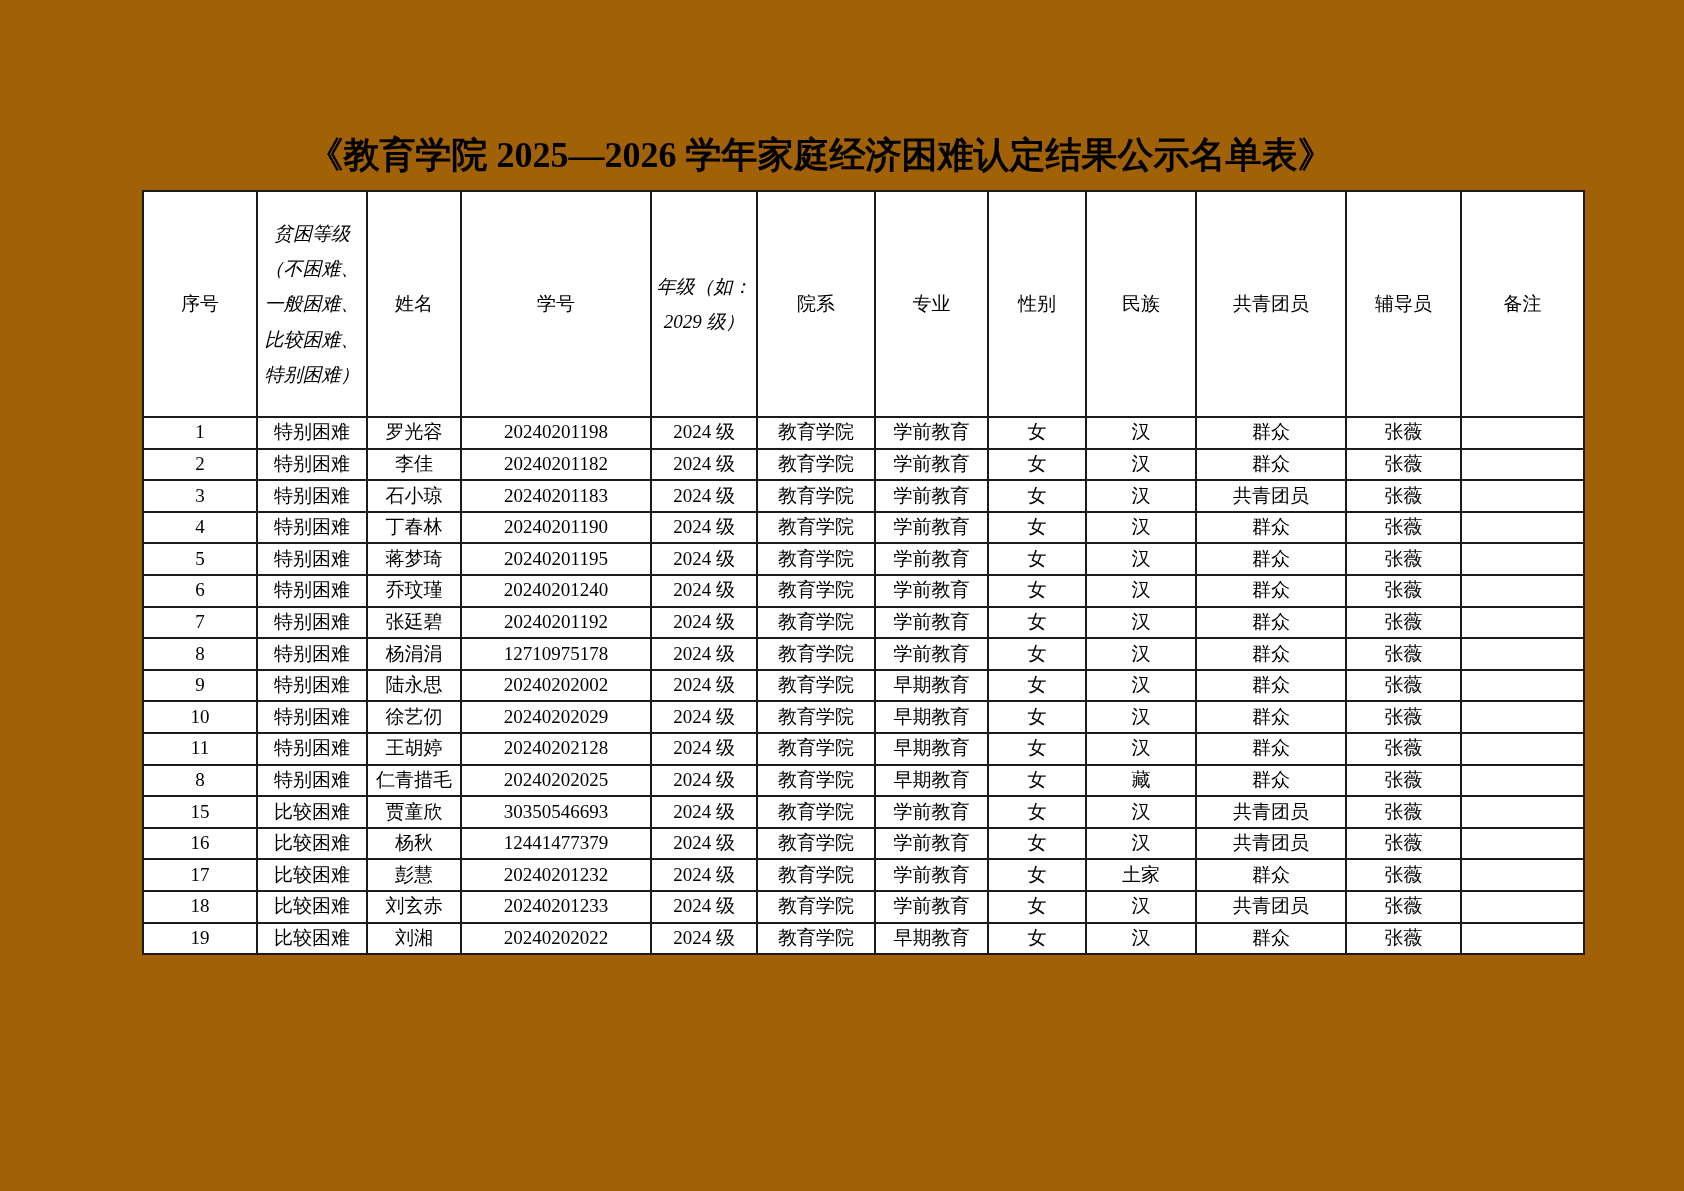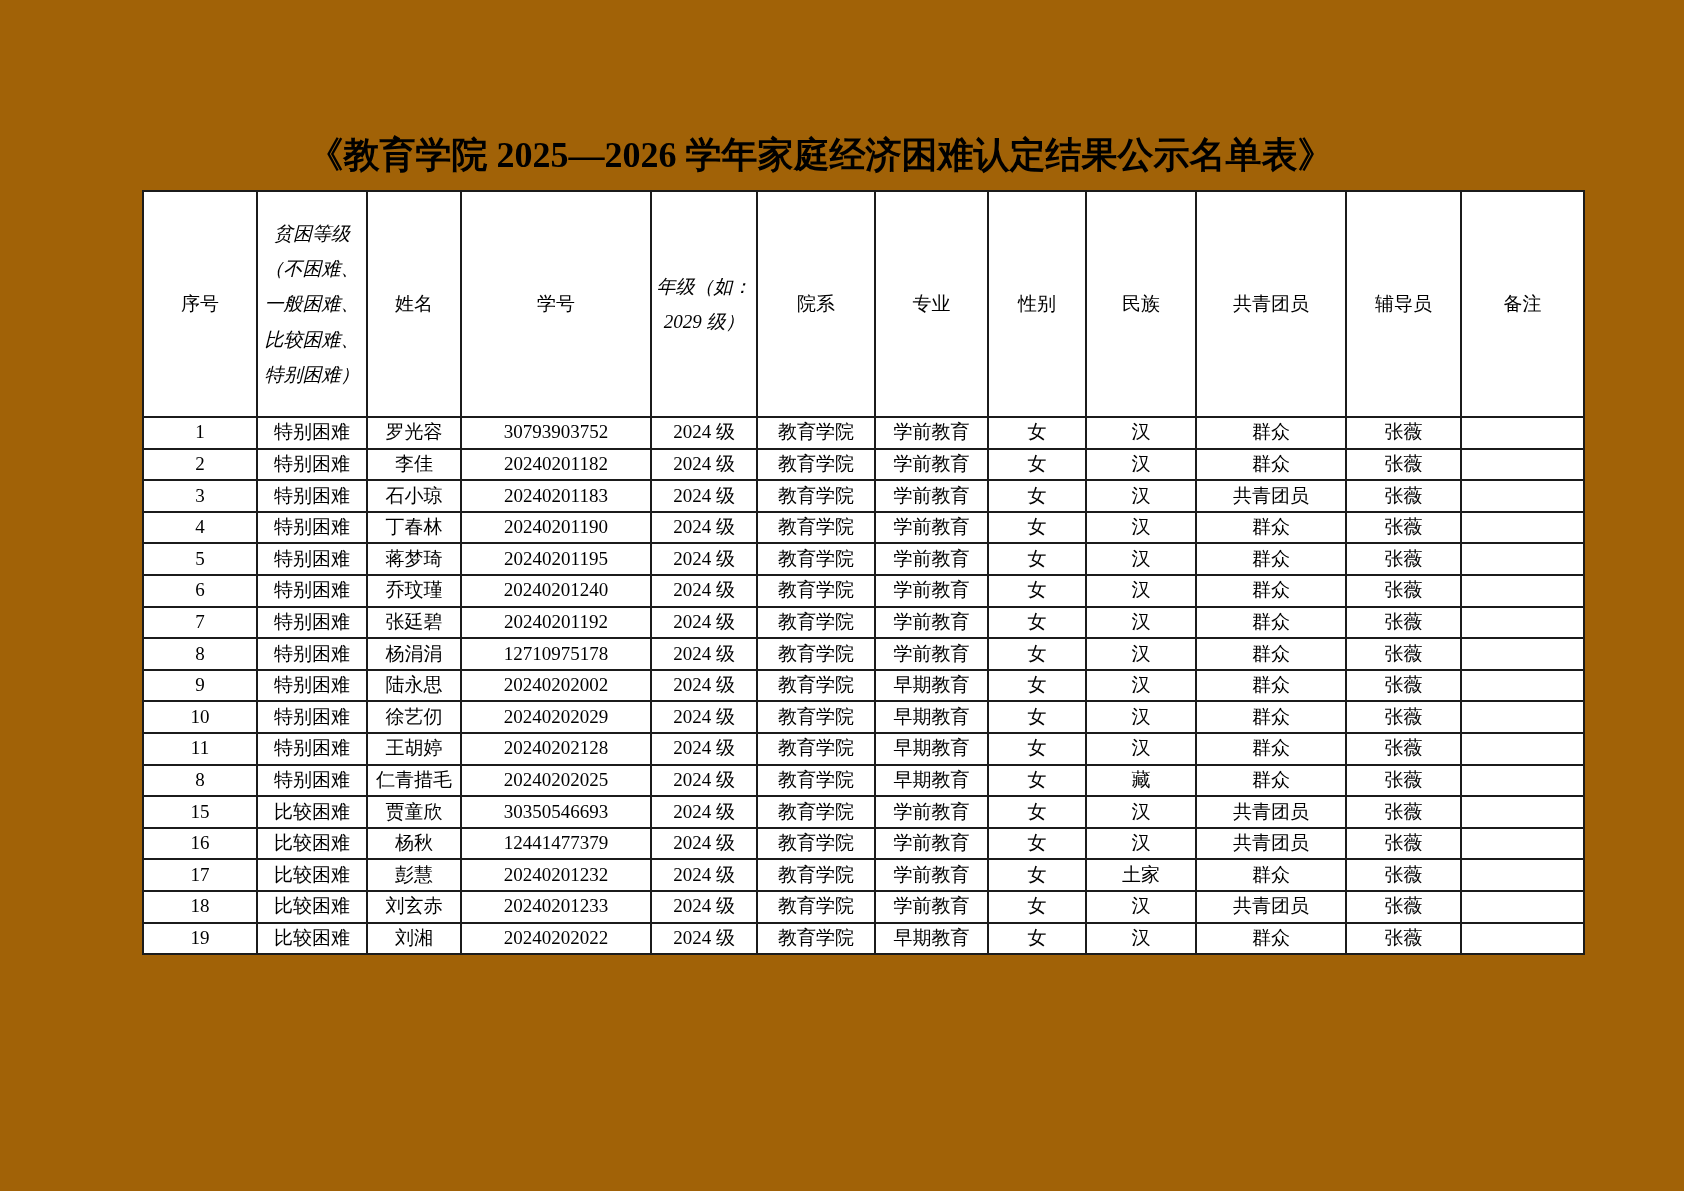--- a/index.html
+++ b/index.html
@@ -103,21 +103,21 @@
         <th>共青团员</th>
         <th>辅导员</th>
         <th>备注</th>
       </tr>
     </thead>
     <tbody>
         <tr>
           <td>1</td>
           <td>特别困难</td>
           <td>罗光容</td>
-          <td>30793903752</td>
+          <td>20240201198</td>
           <td>2024 级</td>
           <td>教育学院</td>
           <td>学前教育</td>
           <td>女</td>
           <td>汉</td>
           <td>群众</td>
           <td>张薇</td>
           <td></td>
         </tr>
         <tr>

